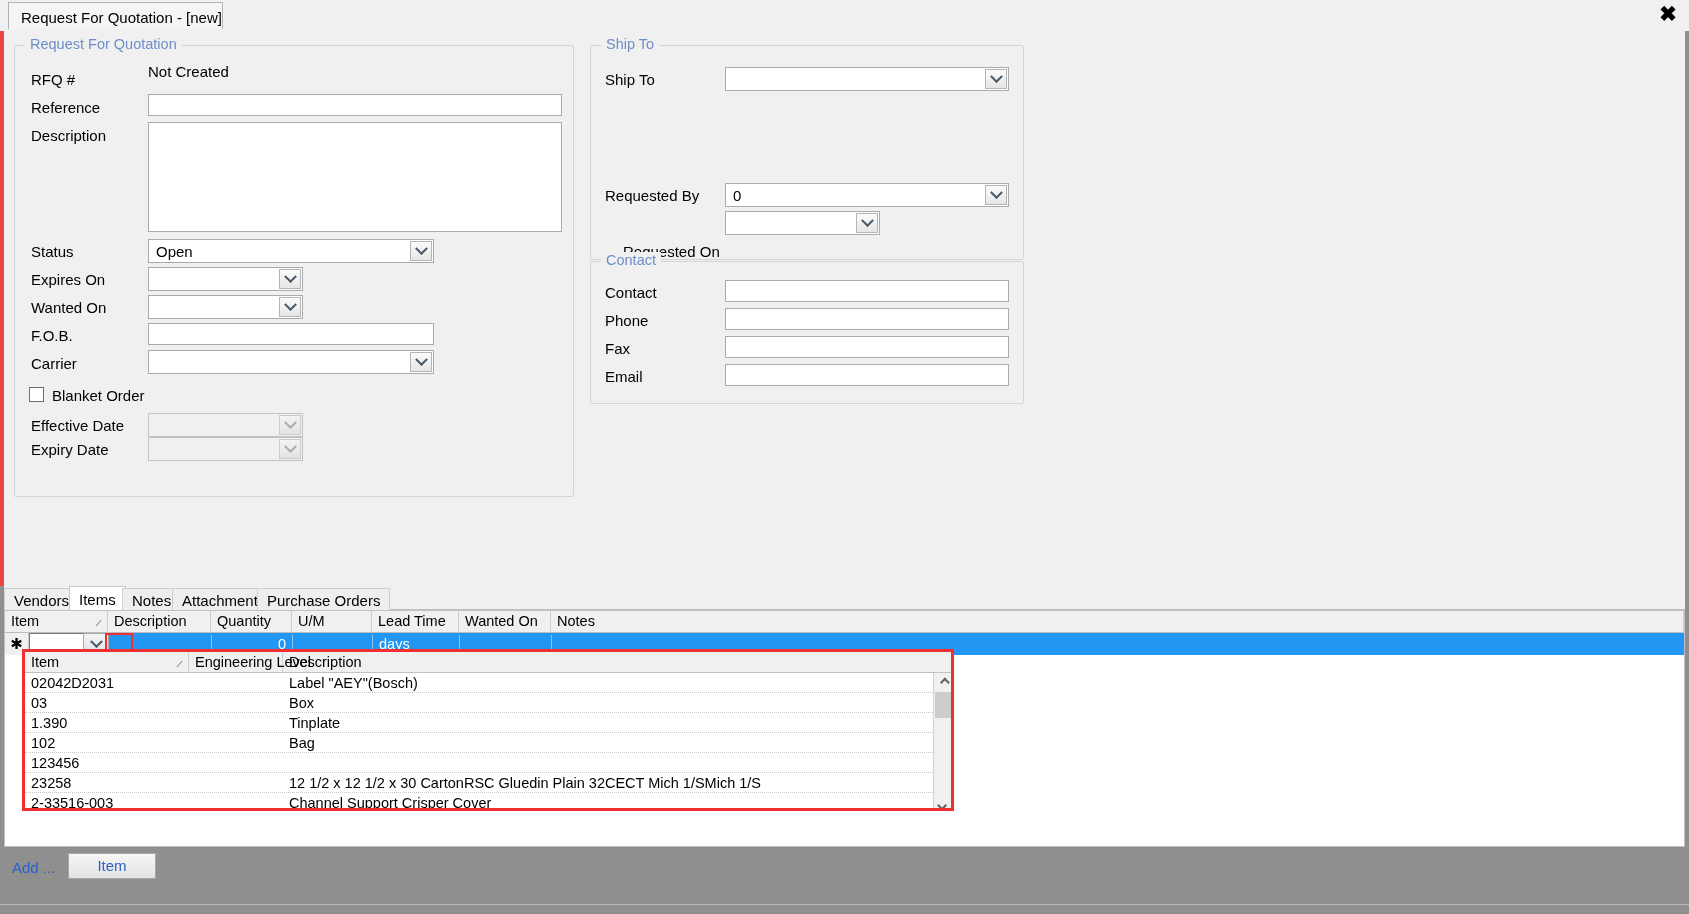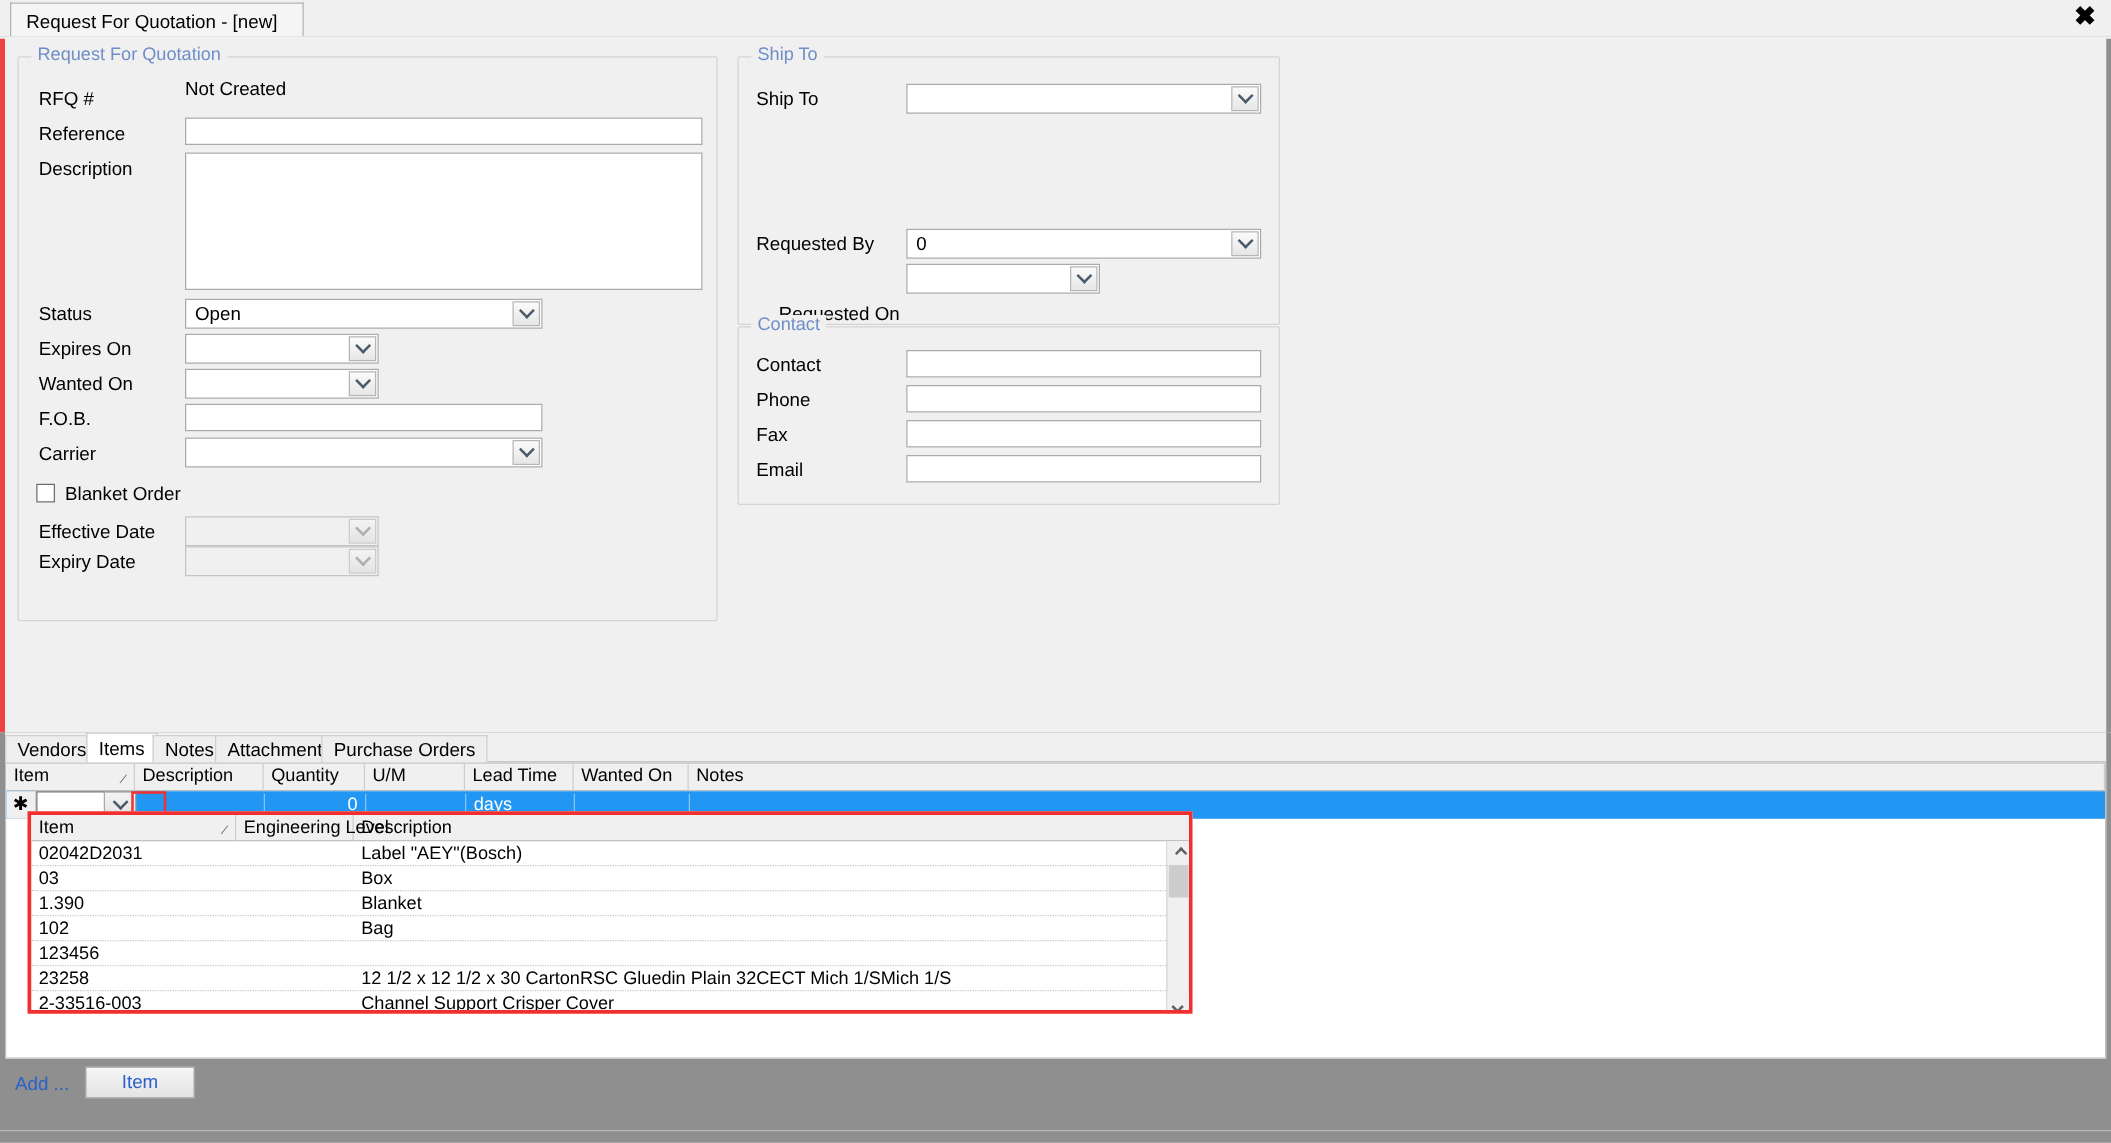--- a/index.html
+++ b/index.html
@@ -19,21 +19,21 @@
   }
 
   
   .titlebar {
     position: absolute; left: 0; top: 0; width: 1689px; height: 30px;
     background: #f0f0f0;
     border-bottom: 1px solid #9a9a9a;
   }
   .doctab {
     position: absolute; left: 8px; top: 2px; height: 27px;
-    padding: 4px 20px 0 12px;
+    padding: 4px 0 0 12px;
     background: #f5f5f5;
     border: 1px solid #b4b4b4;
     border-bottom: none;
     font-size: 15px;
     line-height: 22px;
     white-space: nowrap;
   }
   .tabstrip-fill {
     position: absolute; left: 0; top: 29px; width: 1689px; height: 2px;
     background: #f0f0f0;
@@ -530,21 +530,21 @@
         <span class="c-desc">Label "AEY"(Bosch)</span>
       </div>
       <div class="lrow">
         <span class="c-item">03</span>
         <span class="c-eng"></span>
         <span class="c-desc">Box</span>
       </div>
       <div class="lrow">
         <span class="c-item">1.390</span>
         <span class="c-eng"></span>
-        <span class="c-desc">Blanket</span>
+        <span class="c-desc">Tinplate</span>
       </div>
       <div class="lrow">
         <span class="c-item">102</span>
         <span class="c-eng"></span>
         <span class="c-desc">Bag</span>
       </div>
       <div class="lrow">
         <span class="c-item">123456</span>
         <span class="c-eng"></span>
         <span class="c-desc"></span>

